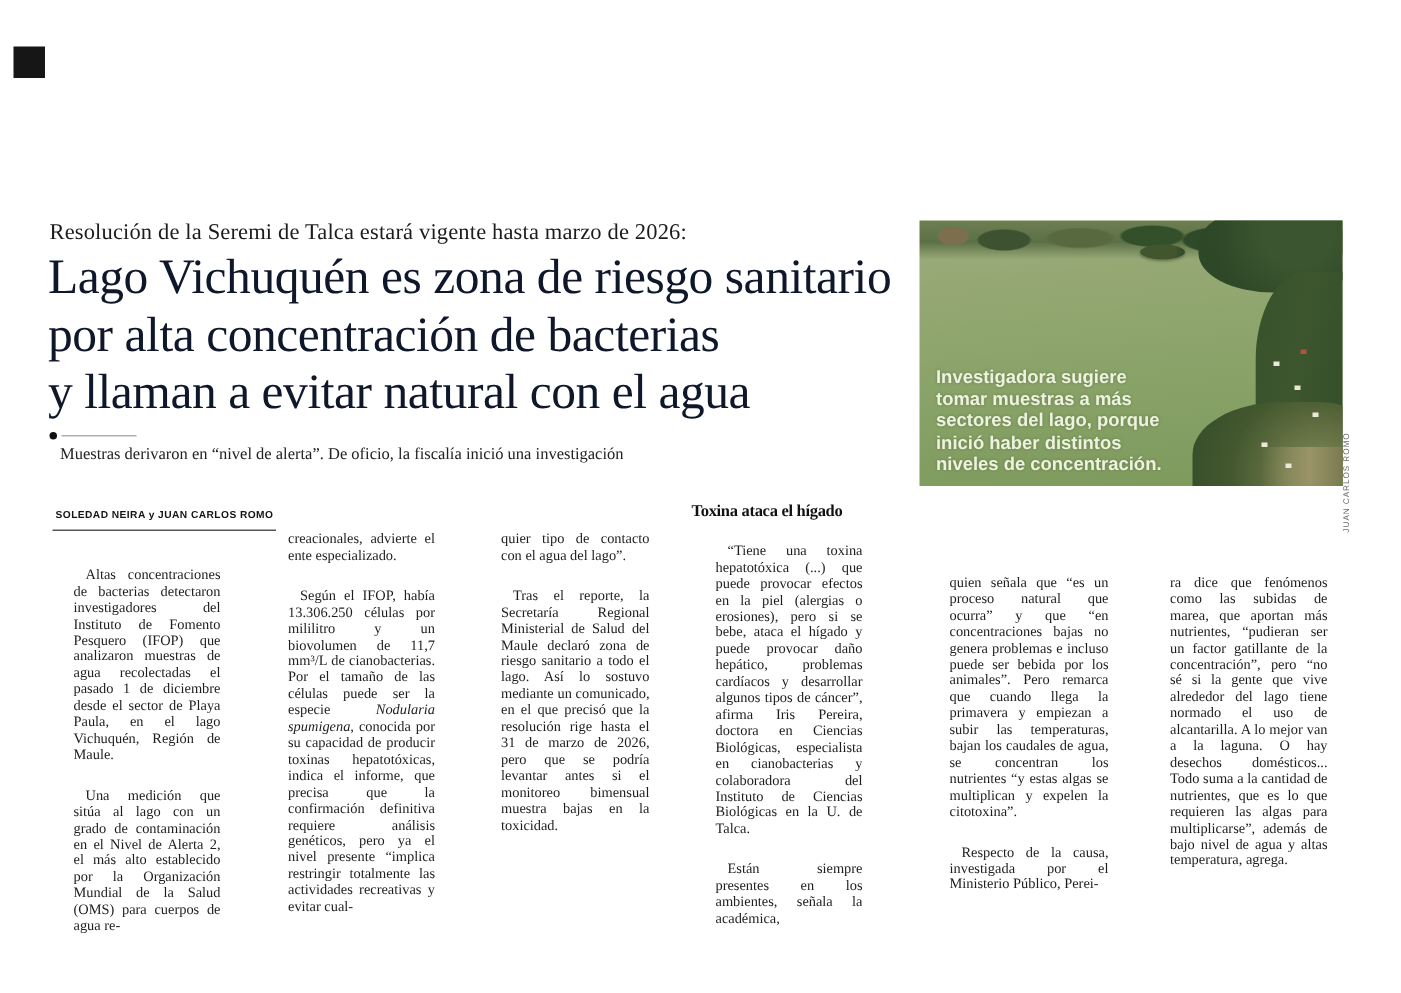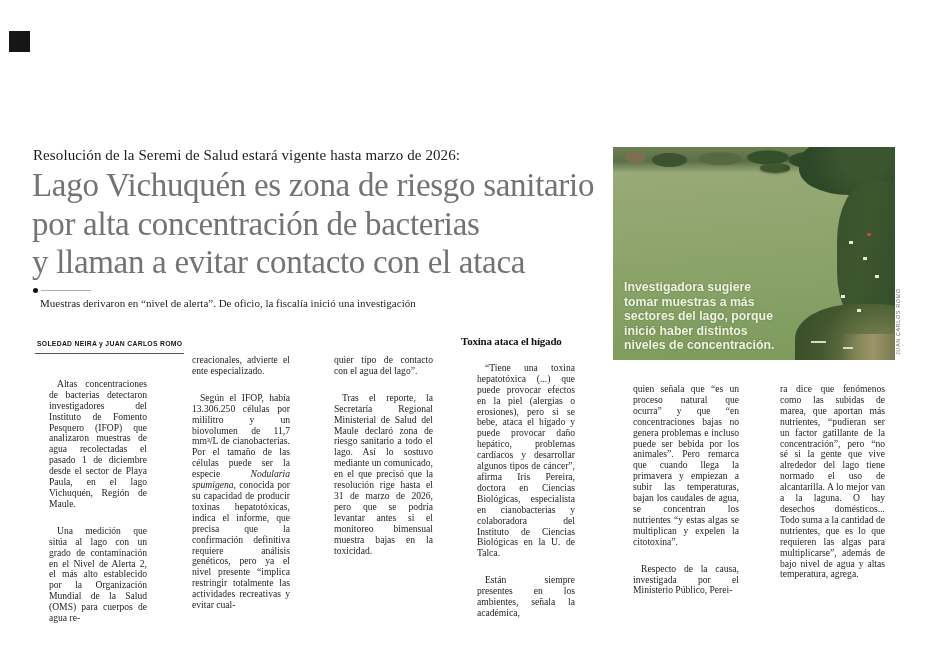--- a/index.html
+++ b/index.html
@@ -2,21 +2,21 @@
 <html><head>
 <meta charset="utf-8">
 <style>
   html,body{margin:0;padding:0;background:#e9e9e9;}
   .page{
     position:relative;width:934px;height:662px;background:#ffffff;
     overflow:hidden;font-family:"Liberation Serif", serif;color:#1e1e1e;
   }
   .corner-mark{position:absolute;left:9px;top:31px;width:21px;height:21px;background:#161616;}
   .kicker{position:absolute;left:33px;top:147px;font-size:15px;color:#1c1c1c;letter-spacing:0.1px;white-space:nowrap;}
-  .headline{position:absolute;left:32px;top:166px;margin:0;font-weight:normal;font-size:33px;line-height:38.5px;color:#737373;letter-spacing:-0.3px;}
+  .headline{position:absolute;left:32px;top:166px;margin:0;font-weight:normal;font-size:33px;line-height:38.5px;color:#0f172a;letter-spacing:-0.3px;}
   .headline span{display:block;white-space:nowrap;}
   .deck-rule{position:absolute;left:33px;top:287px;width:58px;height:6px;}
   .deck-rule .dot{position:absolute;left:0;top:1px;width:5px;height:5px;border-radius:50%;background:#111;}
   .deck-rule .line{position:absolute;left:8px;top:3px;width:50px;height:1px;background:#b0b0b0;}
   .subhead{position:absolute;left:40px;top:295px;font-size:11px;line-height:17.5px;color:#222;}
   .subhead span{display:block;white-space:nowrap;}
   .col{position:absolute;font-size:9.6px;line-height:10.9px;text-align:justify;color:#1d1d1d;}
   .col p{margin:16px;}
   .col p.indent{text-indent:8px;}
   .col-1{left:33px;top:337px;width:130px;}
@@ -26,21 +26,21 @@
   .col-5{left:617px;top:368px;width:138px;}
   .col-6{left:764px;top:368px;width:137px;}
   .byline{
     display:inline-block;font-family:"Liberation Sans", sans-serif;font-size:6.8px;font-weight:bold;
     letter-spacing:0.3px;color:#141414;border-bottom:1px solid #555;padding:0 2px 3px 2px;margin:2px 0 9px 2px;
     text-align:left;white-space:nowrap;
   }
   .col-heading{font-size:11px;font-weight:bold;color:#111;margin:0 0 9px 0;text-align:left;letter-spacing:-0.2px;}
   
   .photo{
-    position:absolute;left:613px;top:147px;width:282px;height:213px;overflow:hidden;
+    position:absolute;left:613px;top:147px;width:282px;height:177px;overflow:hidden;
     background:linear-gradient(175deg,#9cac7c 0%,#93a772 28%,#8aa369 55%,#839e62 78%,#7d9a5c 100%);
   }
   .far-shore{
     position:absolute;left:0;top:0;width:100%;height:26px;
     background:
       radial-gradient(18px 10px at 8% 40%, #7d6f4e 55%, rgba(125,111,78,0) 60%),
       radial-gradient(30px 12px at 20% 50%, #3c5230 55%, rgba(60,82,48,0) 62%),
       radial-gradient(40px 12px at 38% 45%, #59693f 50%, rgba(89,105,63,0) 60%),
       radial-gradient(36px 12px at 55% 40%, #34502b 55%, rgba(52,80,43,0) 62%),
       radial-gradient(44px 14px at 72% 50%, #2f4a29 60%, rgba(47,74,41,0) 66%),
@@ -74,26 +74,26 @@
   }
   i{font-style:italic;}
 </style>
 </head>
 <body>
 
 <div class="page">
 
   <div class="corner-mark"></div>
 
-  <div class="kicker">Resolución de la Seremi de Salud estará vigente hasta marzo de 2026:</div>
+  <div class="kicker">Resolución de la Seremi de Talca estará vigente hasta marzo de 2026:</div>
 
   <h1 class="headline">
     <span>Lago Vichuquén es zona de riesgo sanitario</span>
     <span>por alta concentración de bacterias</span>
-    <span>y llaman a evitar contacto con el ataca</span>
+    <span>y llaman a evitar natural con el agua</span>
   </h1>
 
   <div class="deck-rule">
     <span class="dot"></span>
     <span class="line"></span>
   </div>
 
   <div class="subhead">
     <span>Muestras derivaron en “nivel de alerta”. De oficio, la fiscalía inició una investigación</span>
   </div>

